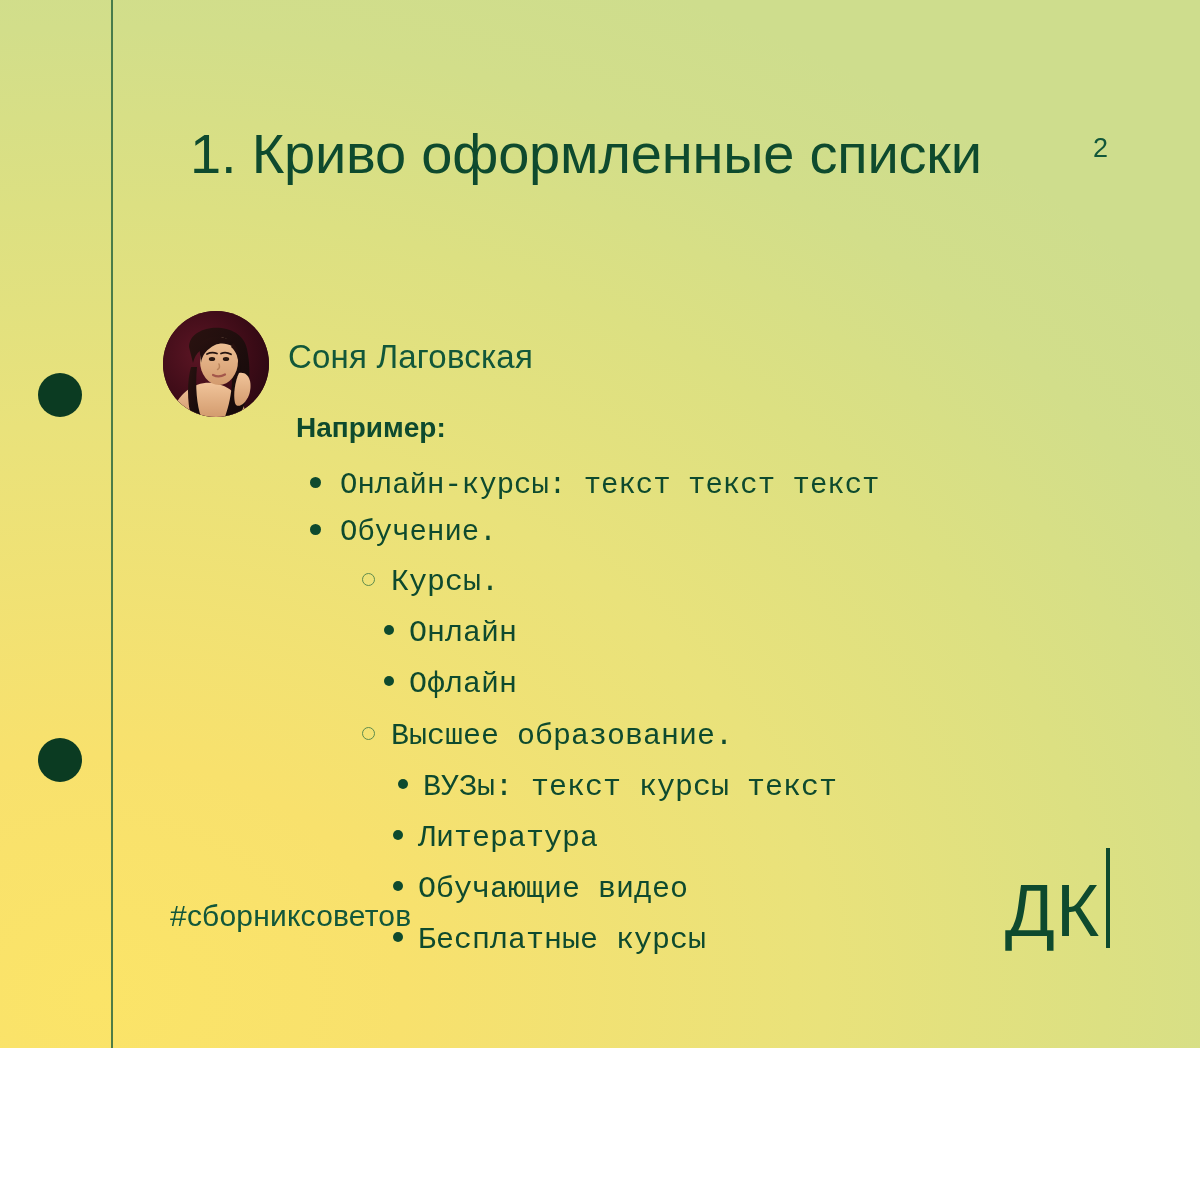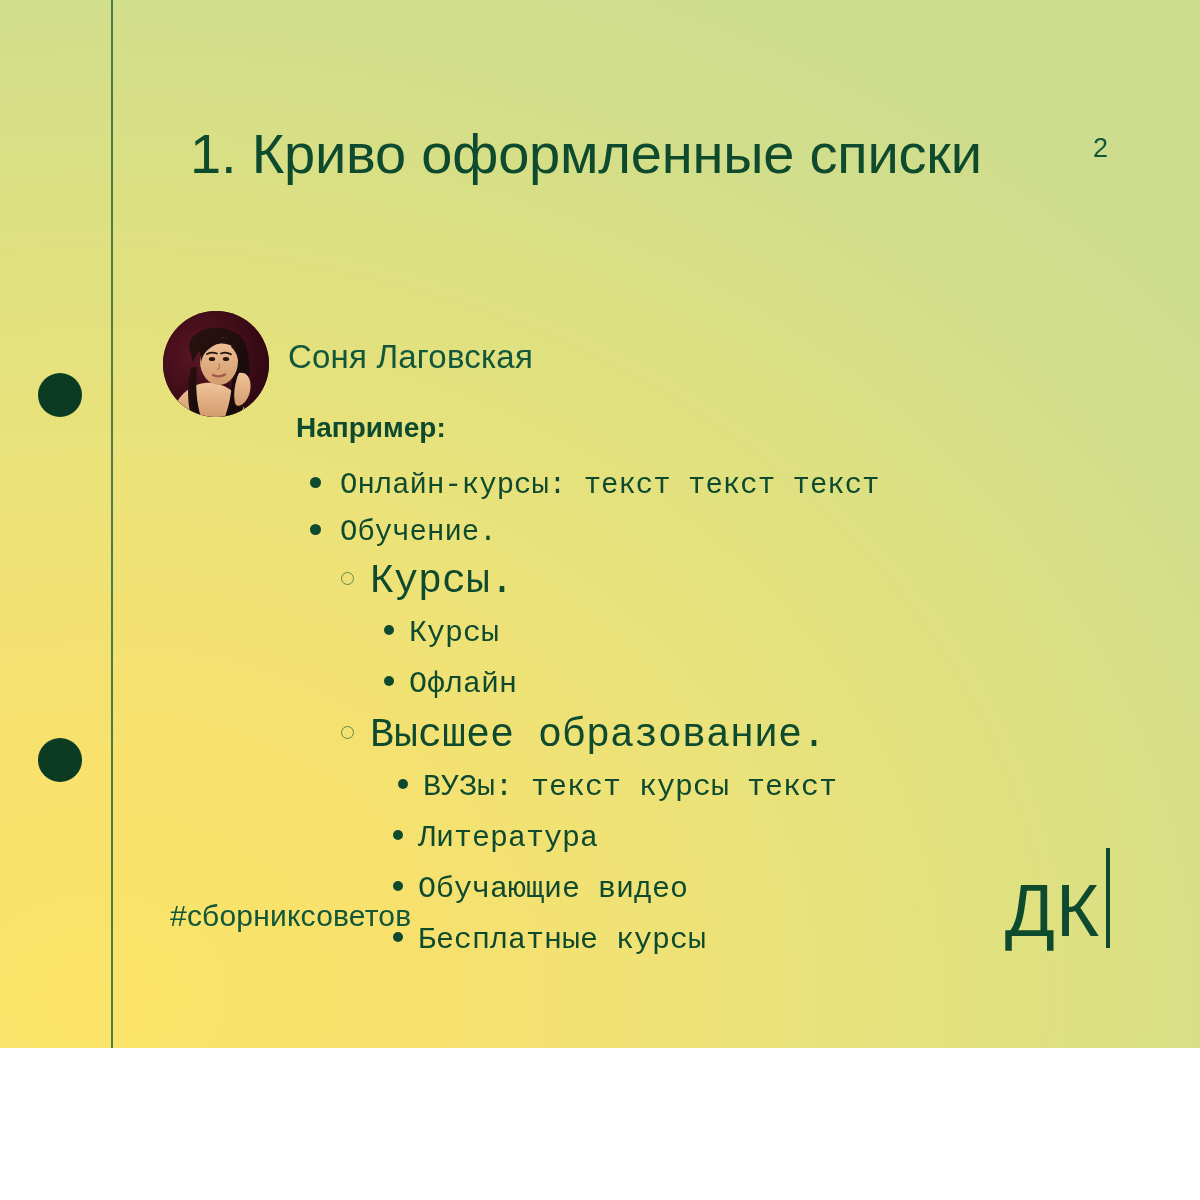--- a/index.html
+++ b/index.html
@@ -128,23 +128,24 @@
     width: 11px; height: 11px;
     border-radius: 50%;
     background: #0E4A2E;
     margin-right: 19px;
     top: -3px;
   }
 
   
   .lvl2 {
     padding-left: 341px;
-    font-size: 40px;
+    font-size: 30px;
     height: 52px;
     line-height: 52px;
+    margin-left: 21px;
   }
   .lvl2 .bullet {
     width: 11px; height: 11px;
     border-radius: 50%;
     border: 1.6px solid #5d8b4c;
     background: transparent;
     margin-right: 16px;
     top: -3px;
   }
 
@@ -263,21 +264,21 @@
 
     <div class="li lvl1">
       <span class="bullet"></span><span class="txt">Обучение.</span>
     </div>
 
     <div class="li lvl2">
       <span class="bullet"></span><span class="txt">Курсы.</span>
     </div>
 
     <div class="li lvl3">
-      <span class="bullet"></span><span class="txt">Курсы</span>
+      <span class="bullet"></span><span class="txt">Онлайн</span>
     </div>
 
     <div class="li lvl3">
       <span class="bullet"></span><span class="txt">Офлайн</span>
     </div>
 
     <div class="li lvl2">
       <span class="bullet"></span><span class="txt">Высшее образование.</span>
     </div>
 

